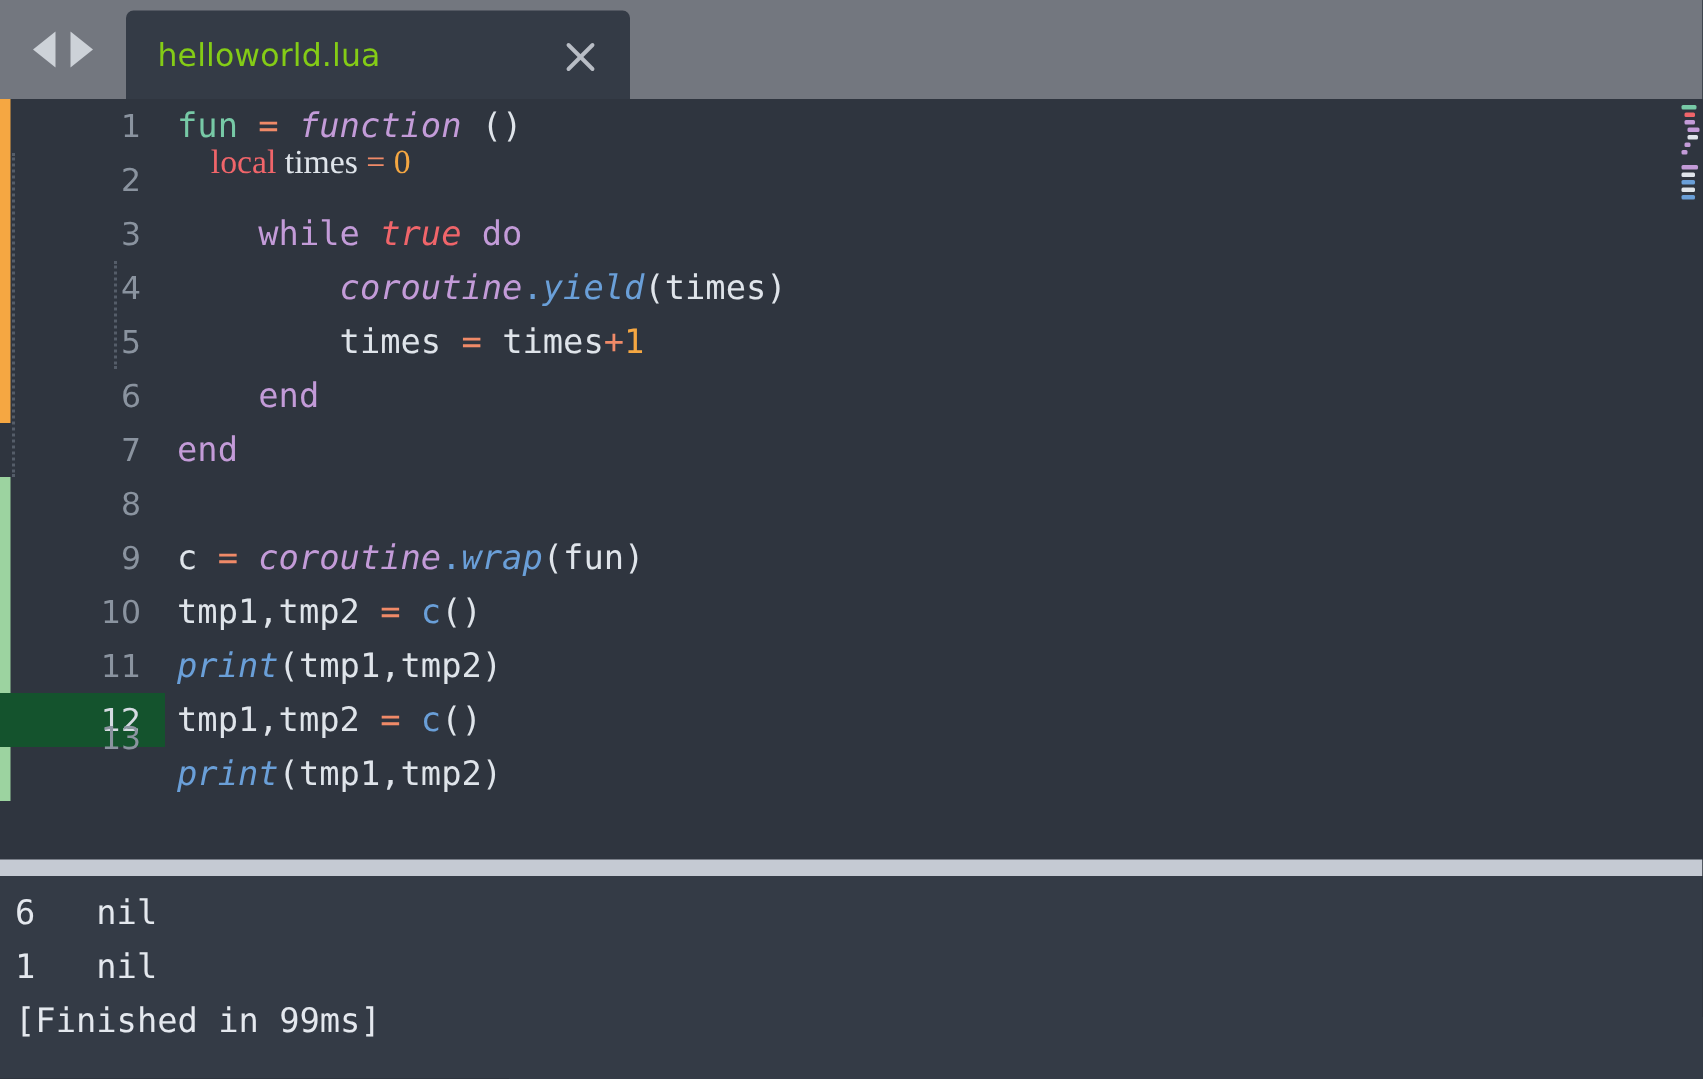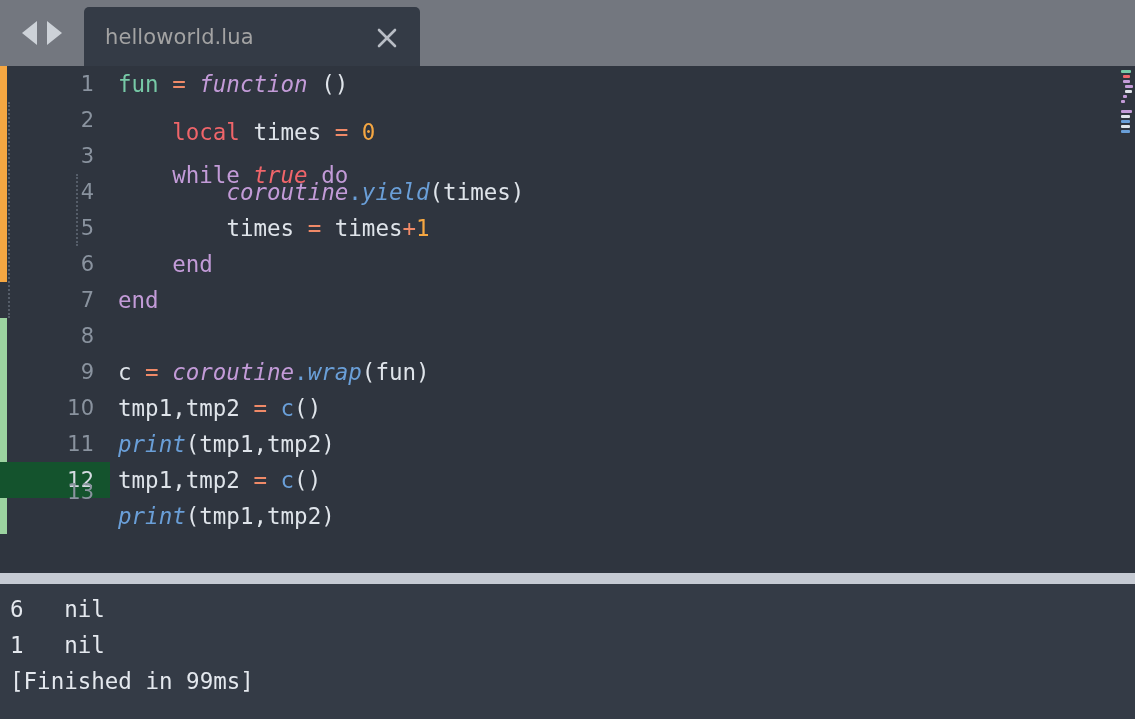--- a/index.html
+++ b/index.html
@@ -60,21 +60,21 @@
     width: 336px; height: 59px;
     background: #343b46;
     border-radius: 5px 5px 0 0;
     box-sizing: border-box;
   }
   .tab-title {
     position: absolute;
     left: 21px; top: 18px;
     font-family: "DejaVu Sans", sans-serif;
     font-size: 21px;
-    color: #a3a3a3;
+    color: #84cc16;
     letter-spacing: 0.1px;
     white-space: nowrap;
   }
   .tab-close {
     position: absolute;
     right: 22px; top: 20px;
     width: 22px; height: 22px;
     display: flex;
     align-items: center;
     justify-content: center;
@@ -240,23 +240,23 @@
       <div class="ln" style="top:324px;">10</div>
       <div class="ln" style="top:360px;">11</div>
       <div class="ln active" style="top:396px;">12</div>
       <div class="ln" style="top:408px;">13</div>
     </div>
 
     <div class="code">
 
       <div class="cl" style="top:0px;left:8px;"><span class="t-var">fun</span> <span class="t-op">=</span> <span class="t-kw">function</span> <span class="t-plain">()</span></div>
 
-      <div class="cl" style="top:48px;left:8px;">    <span class="t-red">local</span> <span class="t-plain">times</span> <span class="t-op">=</span> <span class="t-num">0</span></div>
-
-      <div class="cl" style="top:72px;left:8px;margin-top:19px;">    <span class="t-kw2">while</span> <span class="t-redi">true</span> <span class="t-kw2">do</span></div>
+      <div class="cl" style="top:24px;left:8px;font-family:Liberation Serif, serif;">    <span class="t-red">local</span> <span class="t-plain">times</span> <span class="t-op">=</span> <span class="t-num">0</span></div>
+
+      <div class="cl" style="top:72px;left:8px;">    <span class="t-kw2">while</span> <span class="t-redi">true</span> <span class="t-kw2">do</span></div>
 
       <div class="cl" style="top:108px;left:8px;">        <span class="t-kw">coroutine</span><span class="t-dot">.</span><span class="t-fn">yield</span><span class="t-plain">(times)</span></div>
 
       <div class="cl" style="top:144px;left:8px;">        <span class="t-plain">times</span> <span class="t-op">=</span> <span class="t-plain">times</span><span class="t-op">+</span><span class="t-num">1</span></div>
 
       <div class="cl" style="top:180px;left:8px;">    <span class="t-kw2">end</span></div>
 
       <div class="cl" style="top:216px;left:8px;"><span class="t-kw2">end</span></div>
 
       <div class="cl" style="top:252px;left:8px;"></div>

